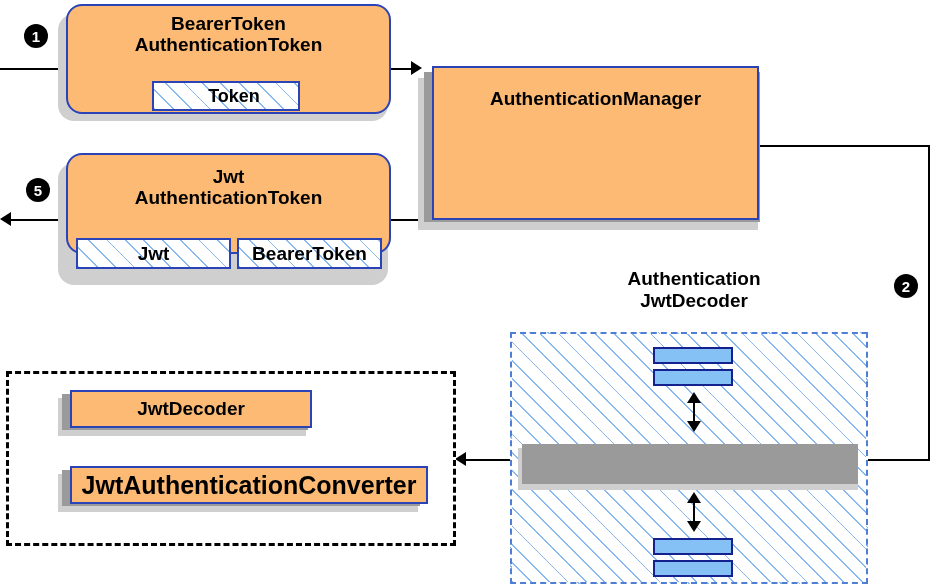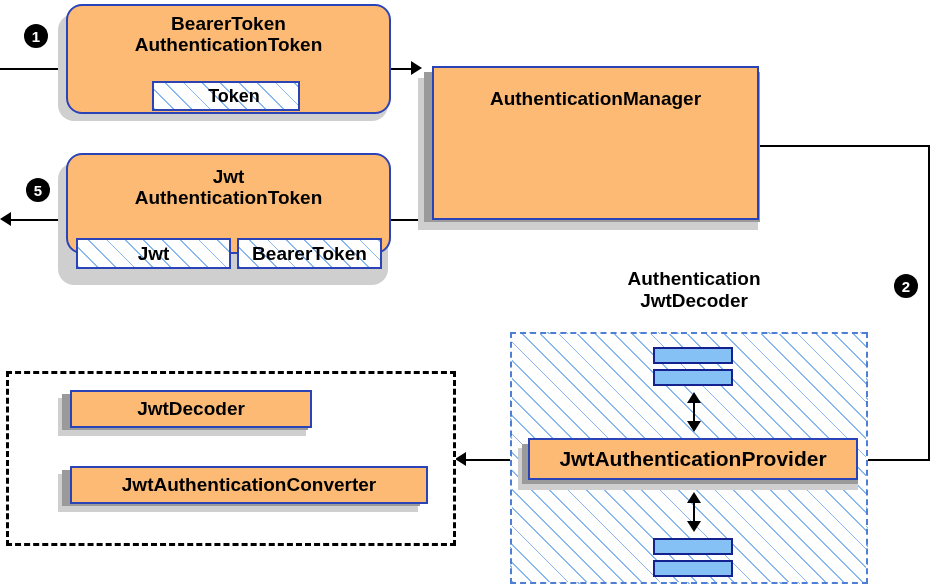--- a/index.html
+++ b/index.html
@@ -139,32 +139,31 @@
 
   <div class="bar" style="left:653px;top:347px;width:80px;height:17px;"></div>
   <div class="bar" style="left:653px;top:369px;width:80px;height:17px;"></div>
 
   <div class="vline" style="left:693px;top:394px;height:36px;"></div>
   <div class="arrow-u" style="left:687px;top:392px;"></div>
   <div class="arrow-d" style="left:687px;top:421px;"></div>
 
   <div class="shadow-soft" style="left:518px;top:448px;width:340px;height:42px;"></div>
   <div class="shadow-dark" style="left:522px;top:444px;width:336px;height:40px;"></div>
-  <div class="node bluebox" style="left:528px;top:438px;width:330px;height:42px;justify-content:center;font-size:21px;">JwtAuthenticationProvider</div>
 
   <div class="vline" style="left:693px;top:494px;height:36px;"></div>
   <div class="arrow-u" style="left:687px;top:492px;"></div>
   <div class="arrow-d" style="left:687px;top:521px;"></div>
 
   <div class="bar" style="left:653px;top:538px;width:80px;height:17px;"></div>
   <div class="bar" style="left:653px;top:560px;width:80px;height:17px;"></div>
 
   <div class="dashed-black" style="left:6px;top:371px;width:450px;height:175px;"></div>
 
   <div class="shadow-soft" style="left:58px;top:398px;width:248px;height:38px;"></div>
   <div class="shadow-dark" style="left:62px;top:394px;width:246px;height:36px;"></div>
   <div class="node bluebox" style="left:70px;top:390px;width:242px;height:38px;justify-content:center;font-size:19px;">JwtDecoder</div>
 
   <div class="shadow-soft" style="left:58px;top:474px;width:360px;height:38px;"></div>
   <div class="shadow-dark" style="left:62px;top:470px;width:358px;height:36px;"></div>
-  <div class="node bluebox" style="left:70px;top:466px;width:358px;height:38px;justify-content:center;font-size:19px;">JwtAuthenticationConverter</div>
+  <div class="node bluebox" style="left:70px;top:466px;width:358px;height:38px;justify-content:center;font-size:25px;">JwtAuthenticationConverter</div>
 
 </div>
 
 </body></html>

